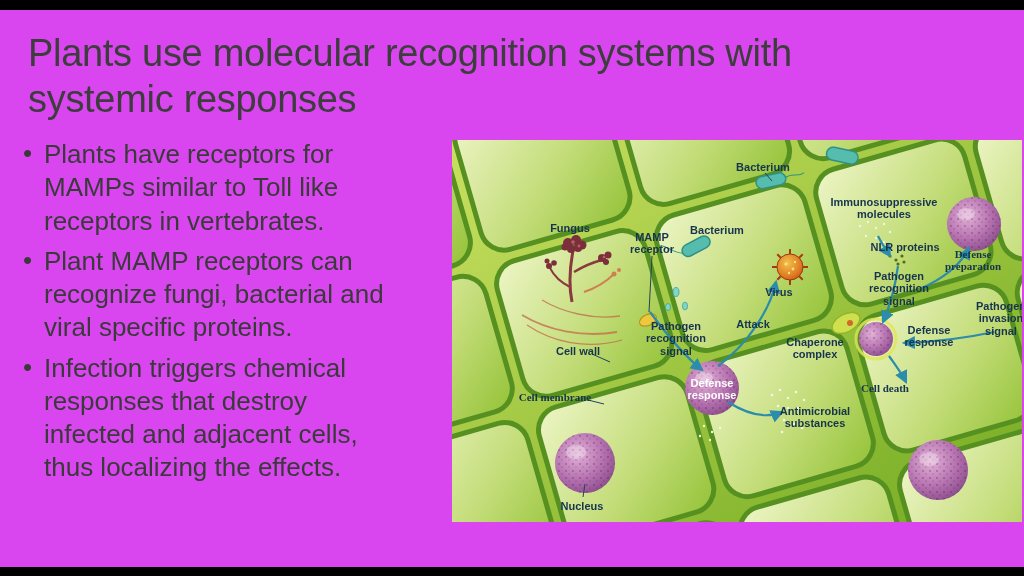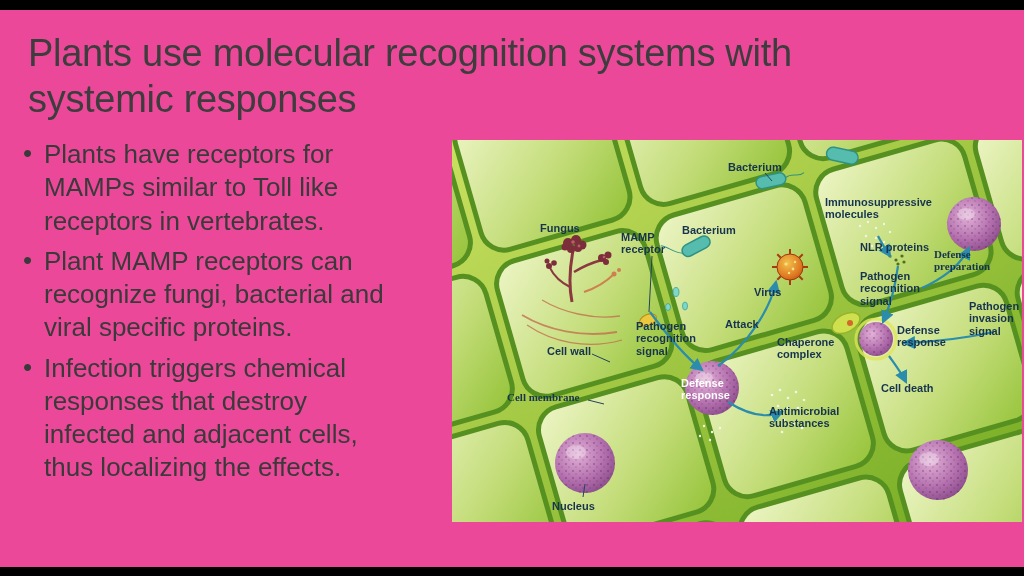--- a/index.html
+++ b/index.html
@@ -1,17 +1,17 @@
 <!DOCTYPE html>
 <html><head>
 <meta charset="utf-8">
 <style>
   html,body { margin:0; padding:0; background:#888; }
   .slide {
-    position:relative; width:1024px; height:576px; background:#ec4899;
+    position:relative; width:1024px; height:576px; background:#d946ef;
     overflow:hidden; font-family:"Liberation Sans", sans-serif;
   }
   .bar-top    { position:absolute; top:0; left:0; width:1024px; height:10px; background:#000; }
   .bar-bottom { position:absolute; bottom:0; left:0; width:1024px; height:9px; background:#000; }
 
   .title {
     position:absolute; left:28px; top:30px; width:915px; margin:0;
     font-size:38px; font-weight:400; line-height:1.22; color:#3d3d3d;
     letter-spacing:-0.3px;
   }
@@ -27,21 +27,21 @@
 
   .diagram {
     position:absolute; left:452px; top:140px; width:570px; height:382px;
     overflow:hidden;
   }
   .diagram svg { position:absolute; left:0; top:0; }
 
   .lbl {
     position:absolute; transform:translate(-50%,-50%);
     font-size:11px; font-weight:700; line-height:1.12;
-    color:#16334f; white-space:normal; pointer-events:none;
+    color:#16334f; text-align:center; white-space:normal; pointer-events:none;
   }
   .lbl.white { color:#ffffff; }
 </style>
 </head>
 <body>
 
 <div class="slide">
   <div class="bar-top"></div>
 
   <h1 class="title">
@@ -302,18 +302,18 @@
     <div class="lbl" style="left:521px; top:120px; width:78px;font-family:Liberation Serif, serif;">Defense preparation</div>
     <div class="lbl" style="left:533px; top:178px; width:64px;margin-left:16px;">Pathogen invasion signal</div>
     <div class="lbl" style="left:301px; top:184px; width:56px;">Attack</div>
     <div class="lbl" style="left:363px; top:208px; width:76px;">Chaperone complex</div>
     <div class="lbl" style="left:477px; top:196px; width:64px;">Defense response</div>
     <div class="lbl" style="left:126px; top:211px; width:62px;">Cell wall</div>
     <div class="lbl" style="left:224px; top:198px; width:80px;">Pathogen recognition signal</div>
     <div class="lbl white" style="left:260px; top:249px; width:62px;">Defense response</div>
     <div class="lbl" style="left:103px; top:257px; width:96px;font-family:Liberation Serif, serif;">Cell membrane</div>
     <div class="lbl" style="left:363px; top:277px; width:92px;">Antimicrobial substances</div>
-    <div class="lbl" style="left:464px; top:248px; width:70px;">Cell death</div>
+    <div class="lbl" style="left:433px; top:248px; width:70px;font-family:Liberation Serif, serif;">Cell death</div>
     <div class="lbl" style="left:130px; top:366px; width:60px;">Nucleus</div>
   </div>
 
   <div class="bar-bottom"></div>
 </div>
 
 </body></html>

